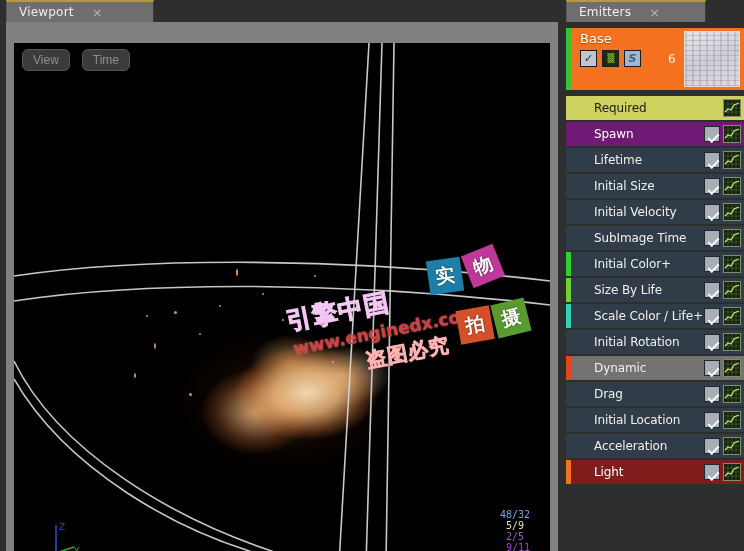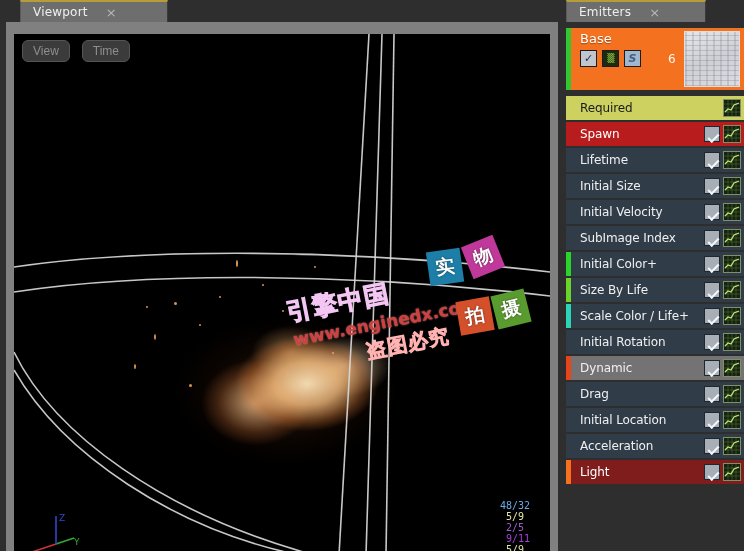--- a/index.html
+++ b/index.html
@@ -26,31 +26,31 @@
     border-top: 2px solid #b79c3a;
     border-left: 1px solid #5a5a5a;
     border-right: 1px solid #3a3a3a;
     cursor: default;
   }
   .tab .tab-label { letter-spacing: .2px; }
   .tab .tab-close {
     margin-left: 14px; color: #b8b8b8; font-size: 13px; line-height: 1;
     padding: 0 4px;
   }
-  #left-tabstrip { left: 20px; width: 560px; }
+  #left-tabstrip { left: 6px; width: 560px; }
   #left-tabstrip .tab { min-width: 148px; }
   #right-tabstrip { left: 566px; width: 178px; }
   #right-tabstrip .tab { min-width: 140px; }
 
   
   #viewport-panel {
     position: absolute; left: 6px; top: 22px;
     width: 552px; height: 529px;
     background: #808080;
-    padding: 12px 8px 0 8px;
+    padding: 21px 8px 0 8px;
   }
   #viewport-canvas {
     position: relative;
     width: 536px; height: 521px;
     background: #000;
     overflow: hidden;
   }
 
   
   #viewport-toolbar {
@@ -188,34 +188,34 @@
   }
 
   
   #prop-list { margin-top: 6px; }
   .prop-row {
     position: relative;
     height: 24px;
     display: flex; align-items: center;
     margin-bottom: 2px;
     background: #313c49;
-    padding-left: 14px;
+    padding-left: 28px;
   }
   .prop-row .strip {
     position: absolute; left: 0; top: 0; bottom: 0; width: 5px;
   }
   .prop-row .prop-label {
     flex: 1;
     color: #f0f0f0; font-size: 12px;
     white-space: nowrap; overflow: hidden;
     letter-spacing: -.1px;
   }
   .prop-row.hl-required { background: #ccd160; }
   .prop-row.hl-required .prop-label { color: #1b1b1b; }
-  .prop-row.hl-spawn    { background: #b91c1c; }
+  .prop-row.hl-spawn    { background: #701a75; }
   .prop-row.hl-spawn .prop-label { color: #fff; }
   .prop-row.hl-dynamic  { background: #737373; }
   .prop-row.hl-light    { background: #7f1d1d; }
   .prop-row.hl-light .prop-label { color: #fff; }
 
   .cb {
     width: 16px; height: 16px; margin-right: 3px; flex: 0 0 auto;
     background: #a8aeb5; border: 1px solid #20262d;
     position: relative;
   }
@@ -426,21 +426,21 @@
                 <line x1="4" y1="0" x2="4" y2="16"></line>
                 <line x1="8" y1="0" x2="8" y2="16"></line>
                 <line x1="12" y1="0" x2="12" y2="16"></line>
               </g>
               <polyline points="1,12 4,9 7,10 10,5 15,3" fill="none" stroke="#b9e87a" stroke-width="1.3"></polyline>
             </svg>
           </div>
         </div>
         <div class="prop-row ">
           <div class="strip"></div>
-          <div class="prop-label">SubImage Index</div>
+          <div class="prop-label">SubImage Time</div>
           <div class="cb"></div>
           <div class="gbtn">
             <svg width="16" height="16" viewBox="0 0 16 16">
               <rect x="0" y="0" width="16" height="16" fill="#16220f"></rect>
               <g stroke="#4e6b33" stroke-width="0.6">
                 <line x1="0" y1="4" x2="16" y2="4"></line>
                 <line x1="0" y1="8" x2="16" y2="8"></line>
                 <line x1="0" y1="12" x2="16" y2="12"></line>
                 <line x1="4" y1="0" x2="4" y2="16"></line>
                 <line x1="8" y1="0" x2="8" y2="16"></line>

